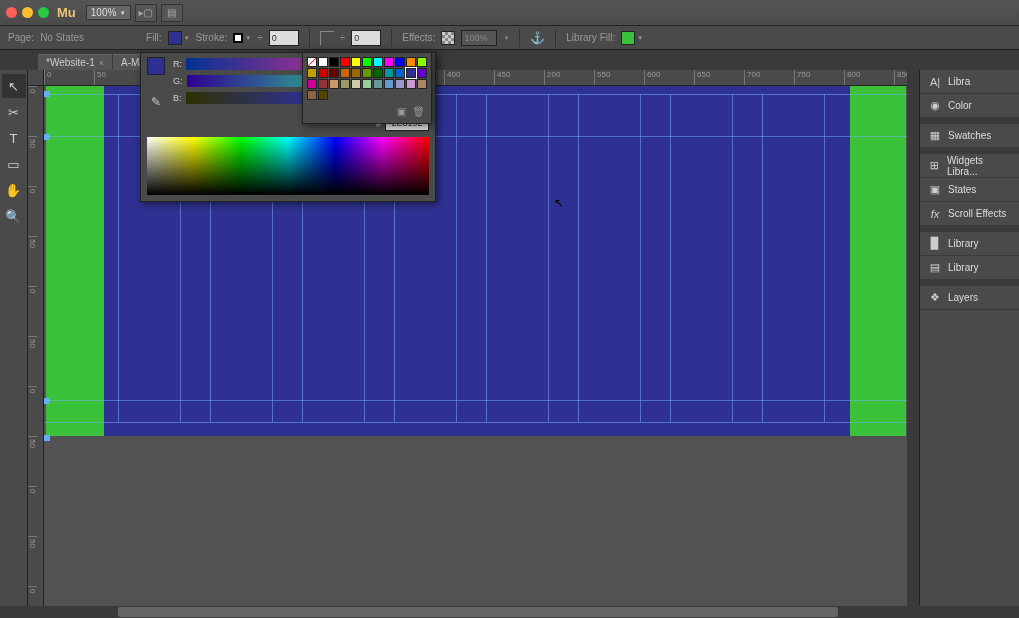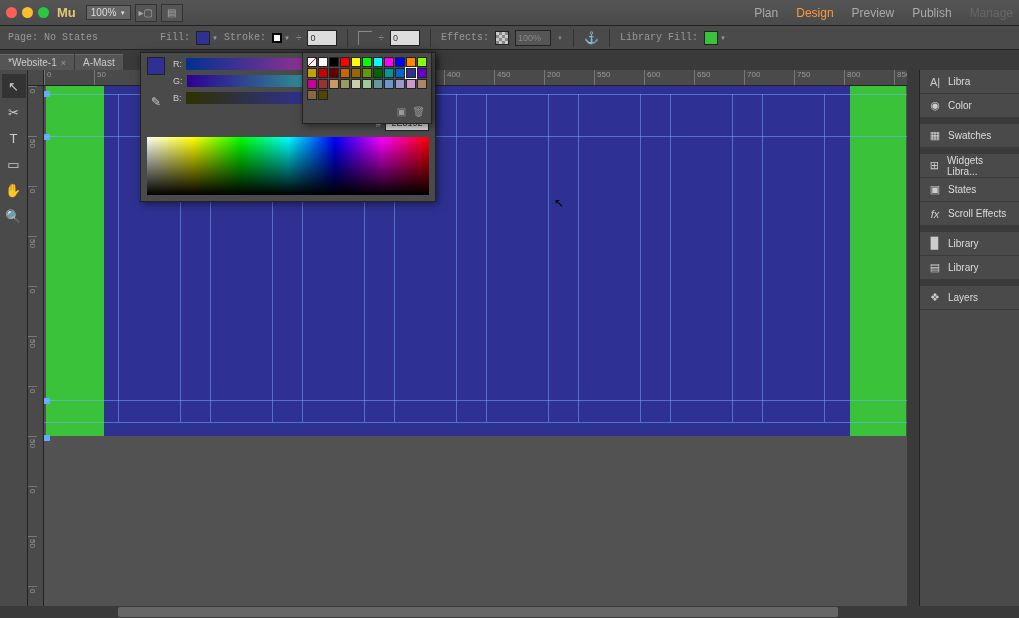--- a/index.html
+++ b/index.html
@@ -14,31 +14,31 @@
 .zoom-sel { background: #666; color: #ddd; border: 1px solid #333; font-size: 10px; padding: 1px 4px; width: 45px; display: flex; align-items: center; justify-content: space-between; }
 .zoom-sel::after { content: '▼'; font-size: 6px; }
 .tb-icon { width: 22px; height: 18px; background: #555; border: 1px solid #333; margin-left: 4px; display: flex; align-items: center; justify-content: center; color: #aaa; font-size: 10px; }
 .topbar-right { margin-left: auto; display: flex; gap: 18px; font-size: 12px; }
 .topbar-right span { color: #aaa; cursor: pointer; }
 .topbar-right .active { color: #ff9a3c; }
 .topbar-right .disabled { color: #666; }
 
 
 .options { height: 24px; background: #4a4a4a; border-bottom: 1px solid #222; display: flex; align-items: center; padding: 0 8px; font-size: 10px; color: #ccc; gap: 6px; }
-.opt-label { color: #999; font-family: Liberation Mono, monospace; }
+.opt-label { color: #999; }
 .opt-swatch { width: 14px; height: 14px; border: 1px solid #222; display: inline-block; }
 .opt-dd { display: inline-flex; align-items: center; }
 .opt-dd::after { content: '▼'; font-size: 6px; color: #999; margin-left: 2px; }
 .opt-input { width: 30px; height: 16px; background: #ddd; border: 1px solid #222; font-size: 9px; padding: 0 2px; color: #333; }
 .opt-sep { width: 1px; height: 18px; background: #333; margin: 0 4px; }
 .corner-ic { width: 14px; height: 14px; border: 1px solid #888; border-right: none; border-bottom: none; }
 .link-ic { color: #c88a3a; font-size: 12px; }
 
 
-.tabs { height: 20px; background: #3a3a3a; display: flex; align-items: flex-end; font-size: 10px; }
+.tabs { height: 20px; background: #3a3a3a; display: flex; align-items: flex-end; padding-left: 38px; font-size: 10px; }
 .tab { background: #555; color: #ccc; padding: 2px 8px; margin-right: 1px; border-top: 1px solid #666; display: flex; align-items: center; gap: 4px; }
 .tab-x { font-size: 9px; color: #999; }
 
 
 .main { position: absolute; top: 70px; left: 0; right: 0; bottom: 12px; display: flex; }
 .toolbox { width: 28px; background: #4a4a4a; border-right: 1px solid #222; padding-top: 4px; }
 .tool { width: 24px; height: 24px; margin: 0 auto 2px; display: flex; align-items: center; justify-content: center; color: #ccc; font-size: 13px; }
 .tool.sel { background: #333; }
 
 .canvas-area { flex: 1; background: #525252; position: relative; overflow: hidden; }
@@ -95,27 +95,20 @@
     <span class="tl-red"></span>
     <span class="tl-yellow"></span>
     <span class="tl-green"></span>
   </div>
   <span class="app-logo">Mu</span>
   <div class="zoom-sel">
       <span>100%</span>
     </div>
   <div class="tb-icon">▸▢</div>
   <div class="tb-icon">▤</div>
-  <div class="topbar-right">
-    <span>Plan</span>
-    <span class="active">Design</span>
-    <span>Preview</span>
-    <span>Publish</span>
-    <span class="disabled">Manage</span>
-  </div>
 </div>
 
 <div class="options">
   <span class="opt-label">Page:</span>
   <span class="opt-label">No States</span>
   <span style="flex:0 0 50px"></span>
   <span class="opt-label">Fill:</span>
   <span class="opt-dd">
       <span class="opt-swatch" style="background:#2e3192"></span>
     </span>

